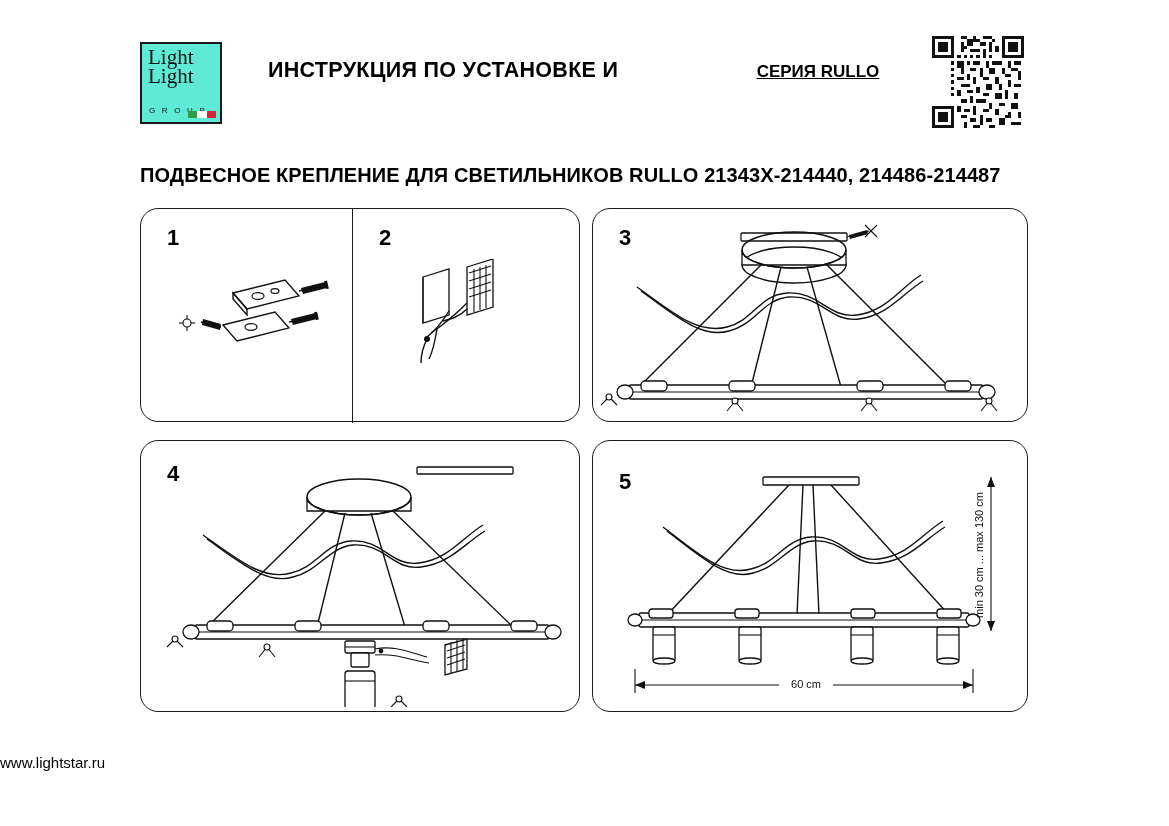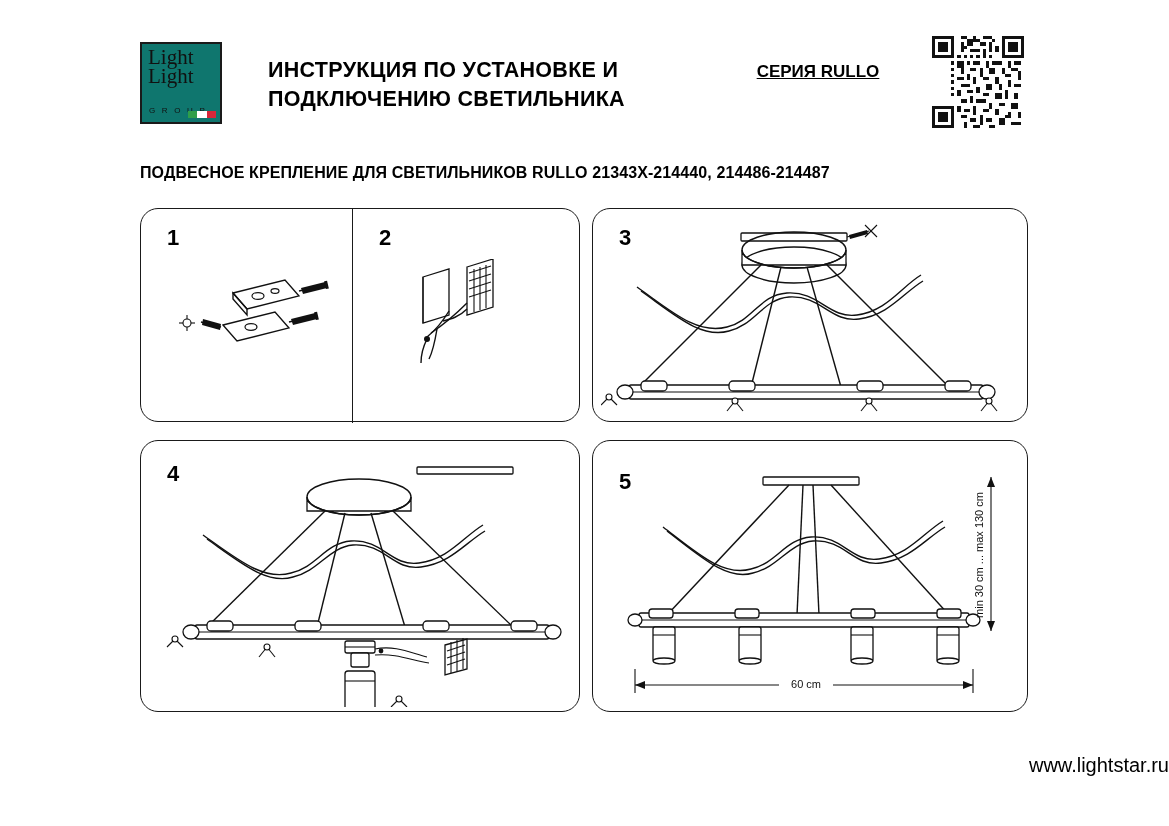--- a/index.html
+++ b/index.html
@@ -24,21 +24,21 @@
 
   
   .logo-box {
     position: absolute;
     left: 140px;
     top: 42px;
     width: 82px;
     height: 82px;
     border: 2px solid #1a1a1a;
     box-sizing: border-box;
-    background: #0f766e;
+    background: #5eead4;
   }
   .logo-text {
     position: absolute;
     left: 6px;
     top: 4px;
     font-family: "Liberation Serif", serif;
     font-size: 21px;
     line-height: 19px;
     font-weight: 400;
     letter-spacing: 0px;
@@ -93,21 +93,21 @@
     left: 932px;
     top: 36px;
     width: 92px;
     height: 92px;
   }
 
   .subtitle {
     position: absolute;
     left: 140px;
     top: 164px;
-    font-size: 16px;
+    font-size: 20px;
     font-weight: bold;
     letter-spacing: 0.1px;
     color: #000;
   }
 
   
   .panel {
     position: absolute;
     border: 1.4px solid #1a1a1a;
     border-radius: 18px;
@@ -129,22 +129,22 @@
   #panel-12 { left: 140px; top: 208px; width: 440px; height: 214px; }
   #panel-3  { left: 592px; top: 208px; width: 436px; height: 214px; }
   #panel-4  { left: 140px; top: 440px; width: 440px; height: 272px; }
   #panel-5  { left: 592px; top: 440px; width: 436px; height: 272px; }
 
   .footer {
     position: absolute;
     left: 0;
     top: 754px;
     width: 1169px;
-    text-align: right;
-    font-size: 20px;
+    text-align: left;
+    font-size: 15px;
     color: #000;
   }
 
   svg { display: block; }
   .ln { fill: none; stroke: #111; stroke-width: 1.4; }
   .ln2 { fill: none; stroke: #111; stroke-width: 1.1; }
   .fl { fill: #111; stroke: none; }
   .wh { fill: #fff; stroke: #111; stroke-width: 1.3; }
   .dimtext { font-family: "Liberation Sans", sans-serif; font-size: 11px; fill: #111; }
 </style>
@@ -161,21 +161,20 @@
     <div class="logo-group">G R O U P</div>
     <div class="logo-flag">
       <span style="background:#2e9e4a"></span>
       <span style="background:#ffffff"></span>
       <span style="background:#d6273a"></span>
     </div>
   </div>
 
   <div class="title-main">
     <div>ИНСТРУКЦИЯ ПО УСТАНОВКЕ И</div>
-    <div>ПОДКЛЮЧЕНИЮ СВЕТИЛЬНИКА</div>
   </div>
 
   <div class="series-block">
     <div>СЕРИЯ RULLO</div>
   </div>
 
   <div class="qr">
     <svg width="92" height="92" viewBox="0 0 29 29" shape-rendering="crispEdges">
       <rect width="29" height="29" fill="#fff"></rect>
       <g fill="#111">

